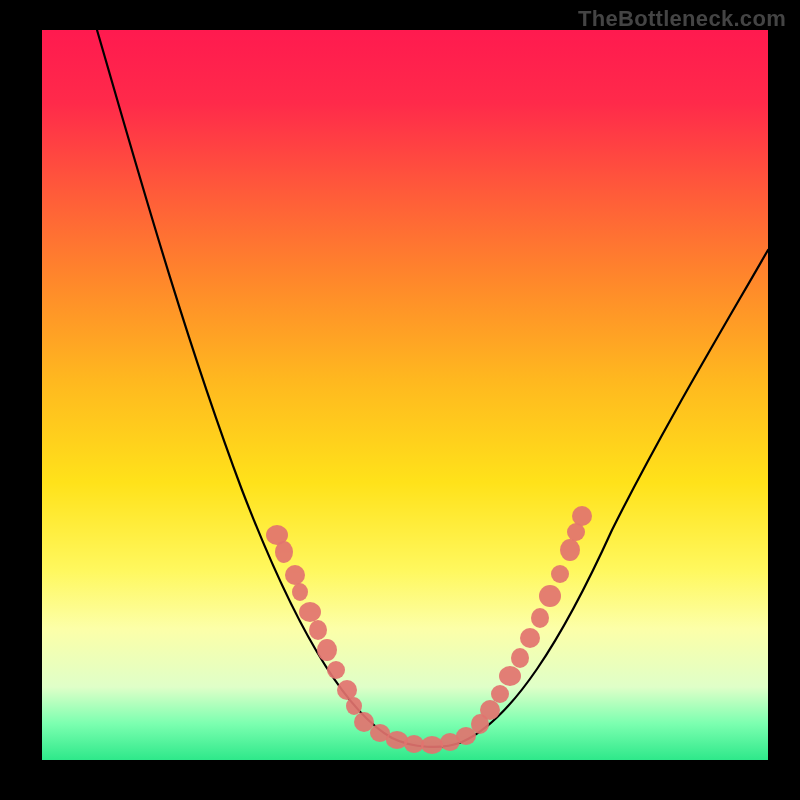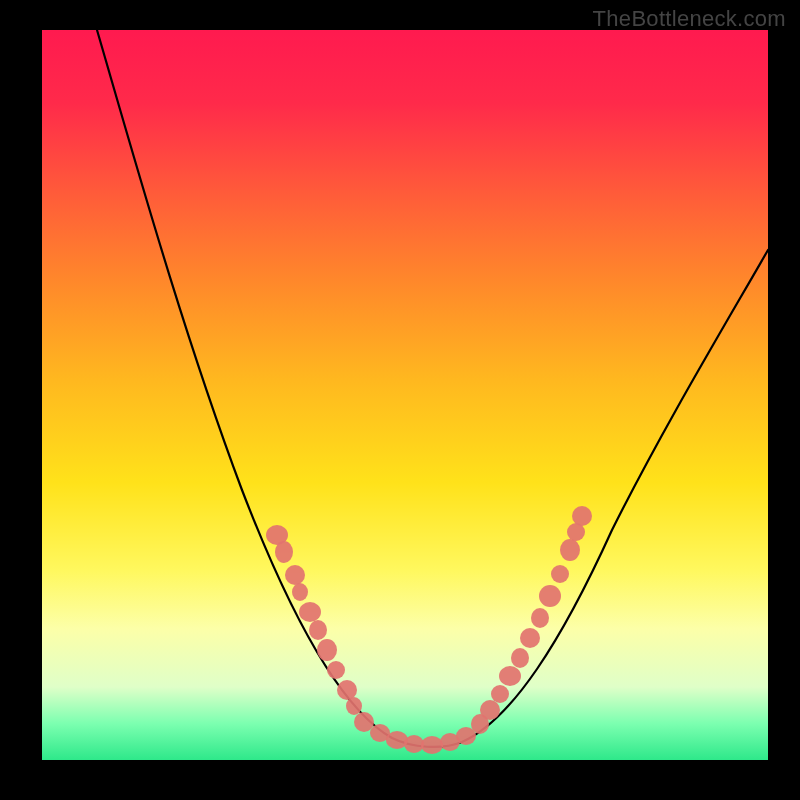--- a/index.html
+++ b/index.html
@@ -37,21 +37,21 @@
       #7cffb0 95%,
       #2ee88a 100%
     );
   }
   .watermark {
     position: absolute;
     top: 6px;
     right: 14px;
     color: #444;
     font-size: 22px;
-    font-weight: 400;
+    font-weight: 700;
     letter-spacing: 0.3px;
     user-select: none;
   }
   svg.curve {
     position: absolute;
     left: 0;
     top: 0;
     width: 726px;
     height: 730px;
     overflow: visible;

